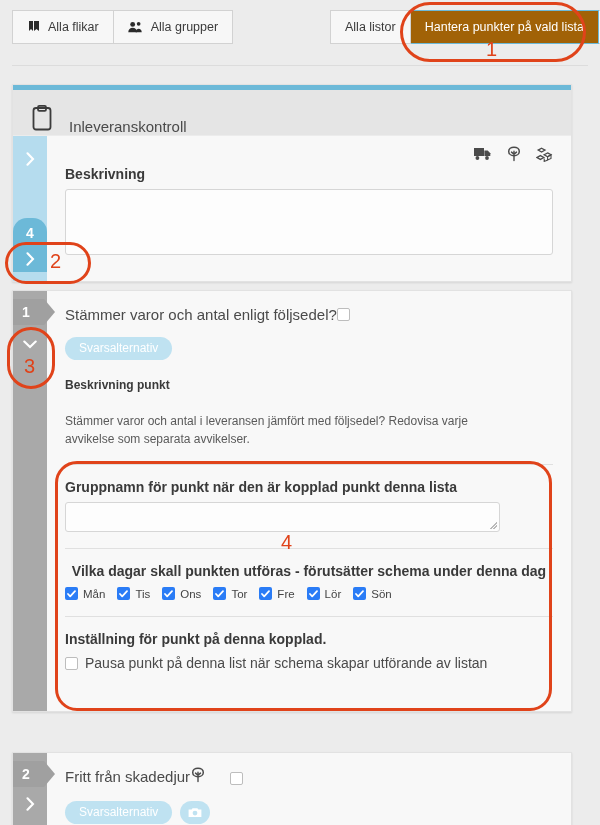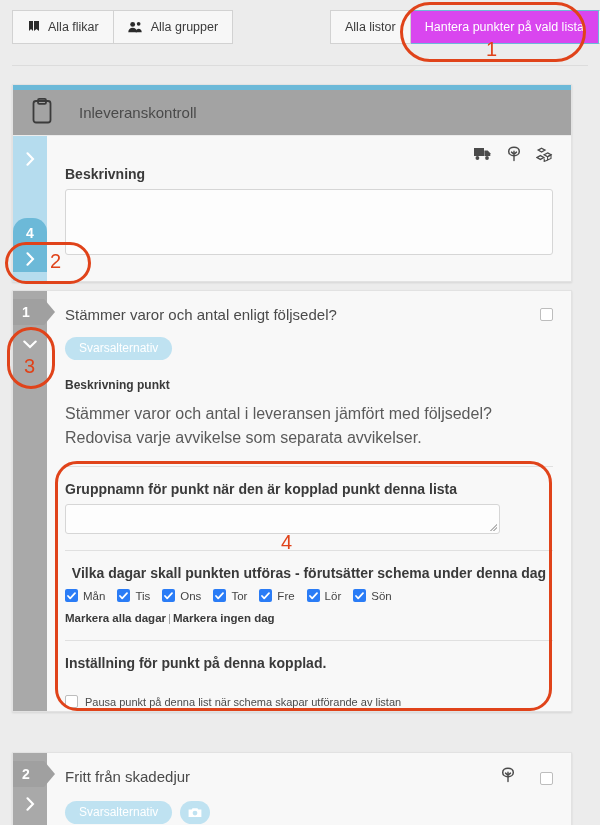--- a/index.html
+++ b/index.html
@@ -15,37 +15,37 @@
   .tabbar { position: absolute; left: 0; top: 0; width: 600px; height: 56px; background: #ececec; }
   .tabgroup { position: absolute; top: 10px; display: flex; }
   .tabgroup-left { left: 12px; }
   .tabgroup-right { left: 330px; }
   .tab {
     height: 34px; display: flex; align-items: center; gap: 7px;
     padding: 0 14px; background: #f7f7f7; border: 1px solid #d2d2d2;
     font-size: 12.5px; color: #3b3b3b; white-space: nowrap;
   }
   .tab + .tab { border-left: none; gap: 9px; }
-  .tab.active { background: #d946ef; border-color: #6cb9d8; color: #ffffff; }
+  .tab.active { background: #a16207; border-color: #6cb9d8; color: #ffffff; }
   .tab .ic { display: inline-flex; width: 14px; height: 14px; align-items: center; justify-content: center; }
   .tab .ic svg { display: block; }
   .tabbar-rule { position: absolute; left: 12px; top: 65px; width: 576px; height: 1px; background: #dcdcdc; }
 
   
   .card {
     position: absolute; left: 12px; width: 560px;
     background: #f8f8f8; border: 1px solid #e2e2e2;
     box-shadow: 0 1px 2px rgba(0,0,0,.10);
     overflow: hidden;
   }
   .card-topbar { height: 5px; background: #6cb9d8; }
 
   .card-head {
-    display: flex; align-items: center; gap: 26px;
-    height: 46px; padding: 0 18px; background: #a3a3a3;
+    display: flex; align-items: flex-end; gap: 16px;
+    height: 46px; padding: 0 18px; background: #e5e5e5;
     border-bottom: 1px solid #ececec;
   }
   .card-head .title { font-size: 15px; color: #4a4a4a; }
 
   .card-body { position: relative; display: flex; }
 
   
   .rail { position: relative; width: 34px; flex: 0 0 34px; }
   .rail.blue { background: #b5dcee; }
   .rail.gray { background: #a9a9a9; }
@@ -74,40 +74,40 @@
   .rowicons svg { display: block; }
 
   .fieldlabel { font-size: 14px; font-weight: bold; color: #3a3a3a; margin-bottom: 7px; }
   .ta {
     width: 100%; background: #fdfdfd; border: 1px solid #d6d6d6; border-radius: 3px;
     resize: none; font-family: "Liberation Sans", sans-serif; font-size: 12px; color: #333;
     padding: 6px 8px;
   }
 
   
-  .q-title-row { display: flex; align-items: flex-start; justify-content: space-between; }
+  .q-title-row { display: flex; align-items: flex-start; }
   .q-title { font-size: 15px; color: #4a4a4a; padding-top: 1px; }
   .cbox-sq {
     width: 13px; height: 13px; border: 1px solid #bdbdbd; background: #ffffff;
     border-radius: 2px; flex: 0 0 13px; margin-top: 3px;
   }
 
   .pillrow { display: flex; gap: 8px; align-items: center; margin-top: 14px; }
   .pill {
     background: #bfe2f1; color: #ffffff; font-size: 12px;
     border-radius: 12px; padding: 5px 14px; line-height: 1.1;
   }
   .pill-icon {
     background: #bfe2f1; color: #ffffff; border-radius: 12px;
     width: 30px; height: 23px; display: flex; align-items: center; justify-content: center;
   }
   .pill-icon svg { display: block; }
 
   .sub-h { font-size: 12px; font-weight: bold; color: #3a3a3a; margin-top: 18px; }
-  .sub-p { font-size: 16px; color: #5a5a5a; line-height: 1.5; margin-top: 10px; max-width: 440px; }
+  .sub-p { font-size: 12px; color: #5a5a5a; line-height: 1.5; margin-top: 20px; max-width: 440px; }
 
   .hr { height: 1px; background: #e0e0e0; margin: 16px 0 14px 0; }
 
   .grpinput {
     width: 435px; height: 30px; background: #fdfdfd; border: 1px solid #d6d6d6;
     border-radius: 3px; font-family: "Liberation Sans", sans-serif; font-size: 12px;
     padding: 4px 8px; color: #333;
   }
   .resize-grip { position: relative; width: 435px; }
   .resize-grip:after {
@@ -121,21 +121,21 @@
   .day { display: flex; align-items: center; gap: 5px; font-size: 11.5px; color: #444; }
   .cbox-on {
     width: 13px; height: 13px; background: #2a7cf6; border-radius: 2px;
     display: flex; align-items: center; justify-content: center; flex: 0 0 13px;
   }
   .cbox-on svg { display: block; }
 
   .marklinks { font-size: 11.5px; font-weight: bold; color: #3a3a3a; margin-top: 10px; }
   .marklinks .sep { font-weight: normal; color: #9a9a9a; margin: 0 2px; }
 
-  .pausrow { display: flex; align-items: center; gap: 7px; margin-top: 24px; font-size: 11px; color: #4a4a4a; }
+  .pausrow { display: flex; align-items: center; gap: 7px; margin-top: 8px; font-size: 14px; color: #4a4a4a; }
 
   
   .ann { position: absolute; border: 3px solid #e0431a; border-radius: 40px; pointer-events: none; }
   .annnum {
     position: absolute; color: #e0431a; font-size: 20px; font-weight: normal;
     font-family: "Liberation Sans", sans-serif; pointer-events: none;
   }
 </style>
 </head>
 <body>
@@ -331,23 +331,20 @@
           <label class="day">
             <span class="cbox-on">
                 <svg width="9" height="8" viewBox="0 0 9 8">
                   <path d="M1 4l2.2 2.4L8 1.2" fill="none" stroke="#fff" stroke-width="1.7" stroke-linecap="round" stroke-linejoin="round"></path>
                 </svg>
               </span>
             <span>Sön</span>
           </label>
         </div>
 
-        <div class="marklinks">
-          <span>Markera alla dagar</span><span class="sep">|</span><span>Markera ingen dag</span>
-        </div>
 
         <div class="hr"></div>
 
         <div class="fieldlabel" style="margin-bottom:2px;">Inställning för punkt på denna kopplad.</div>
 
         <label class="pausrow">
           <span class="cbox-sq" style="margin-top:0;"></span>
           <span>Pausa punkt på denna list när schema skapar utförande av listan</span>
         </label>
 

